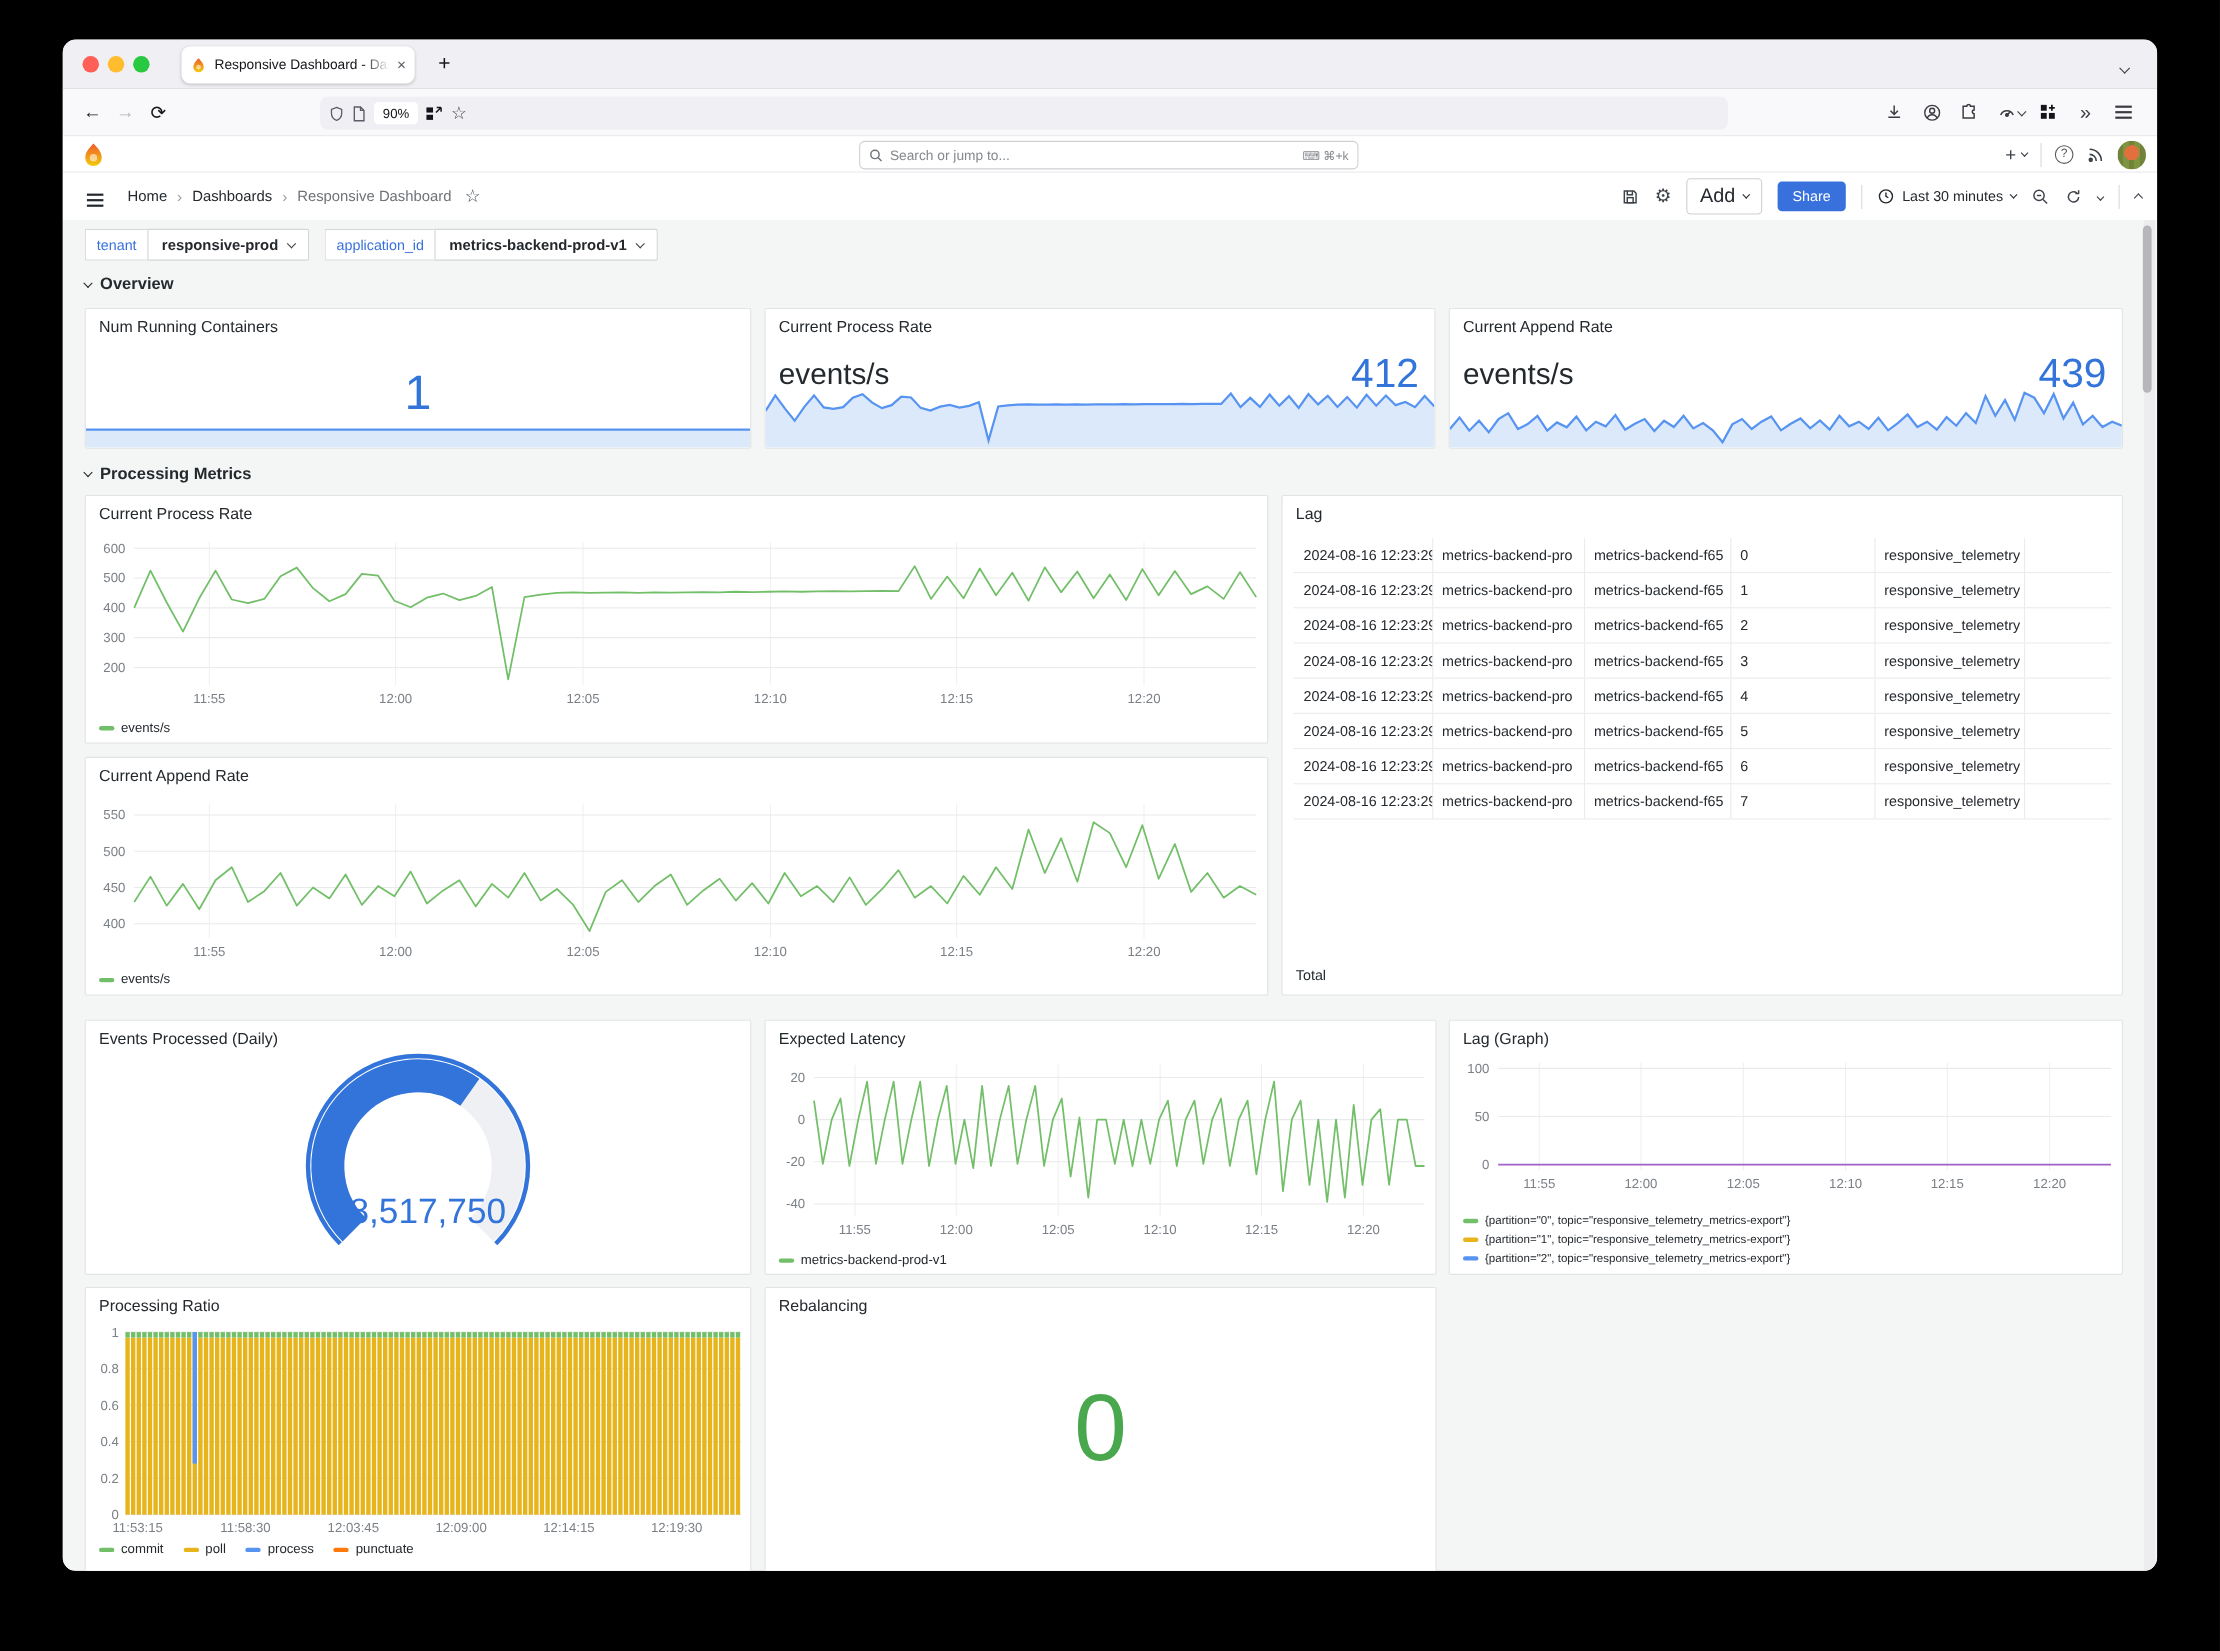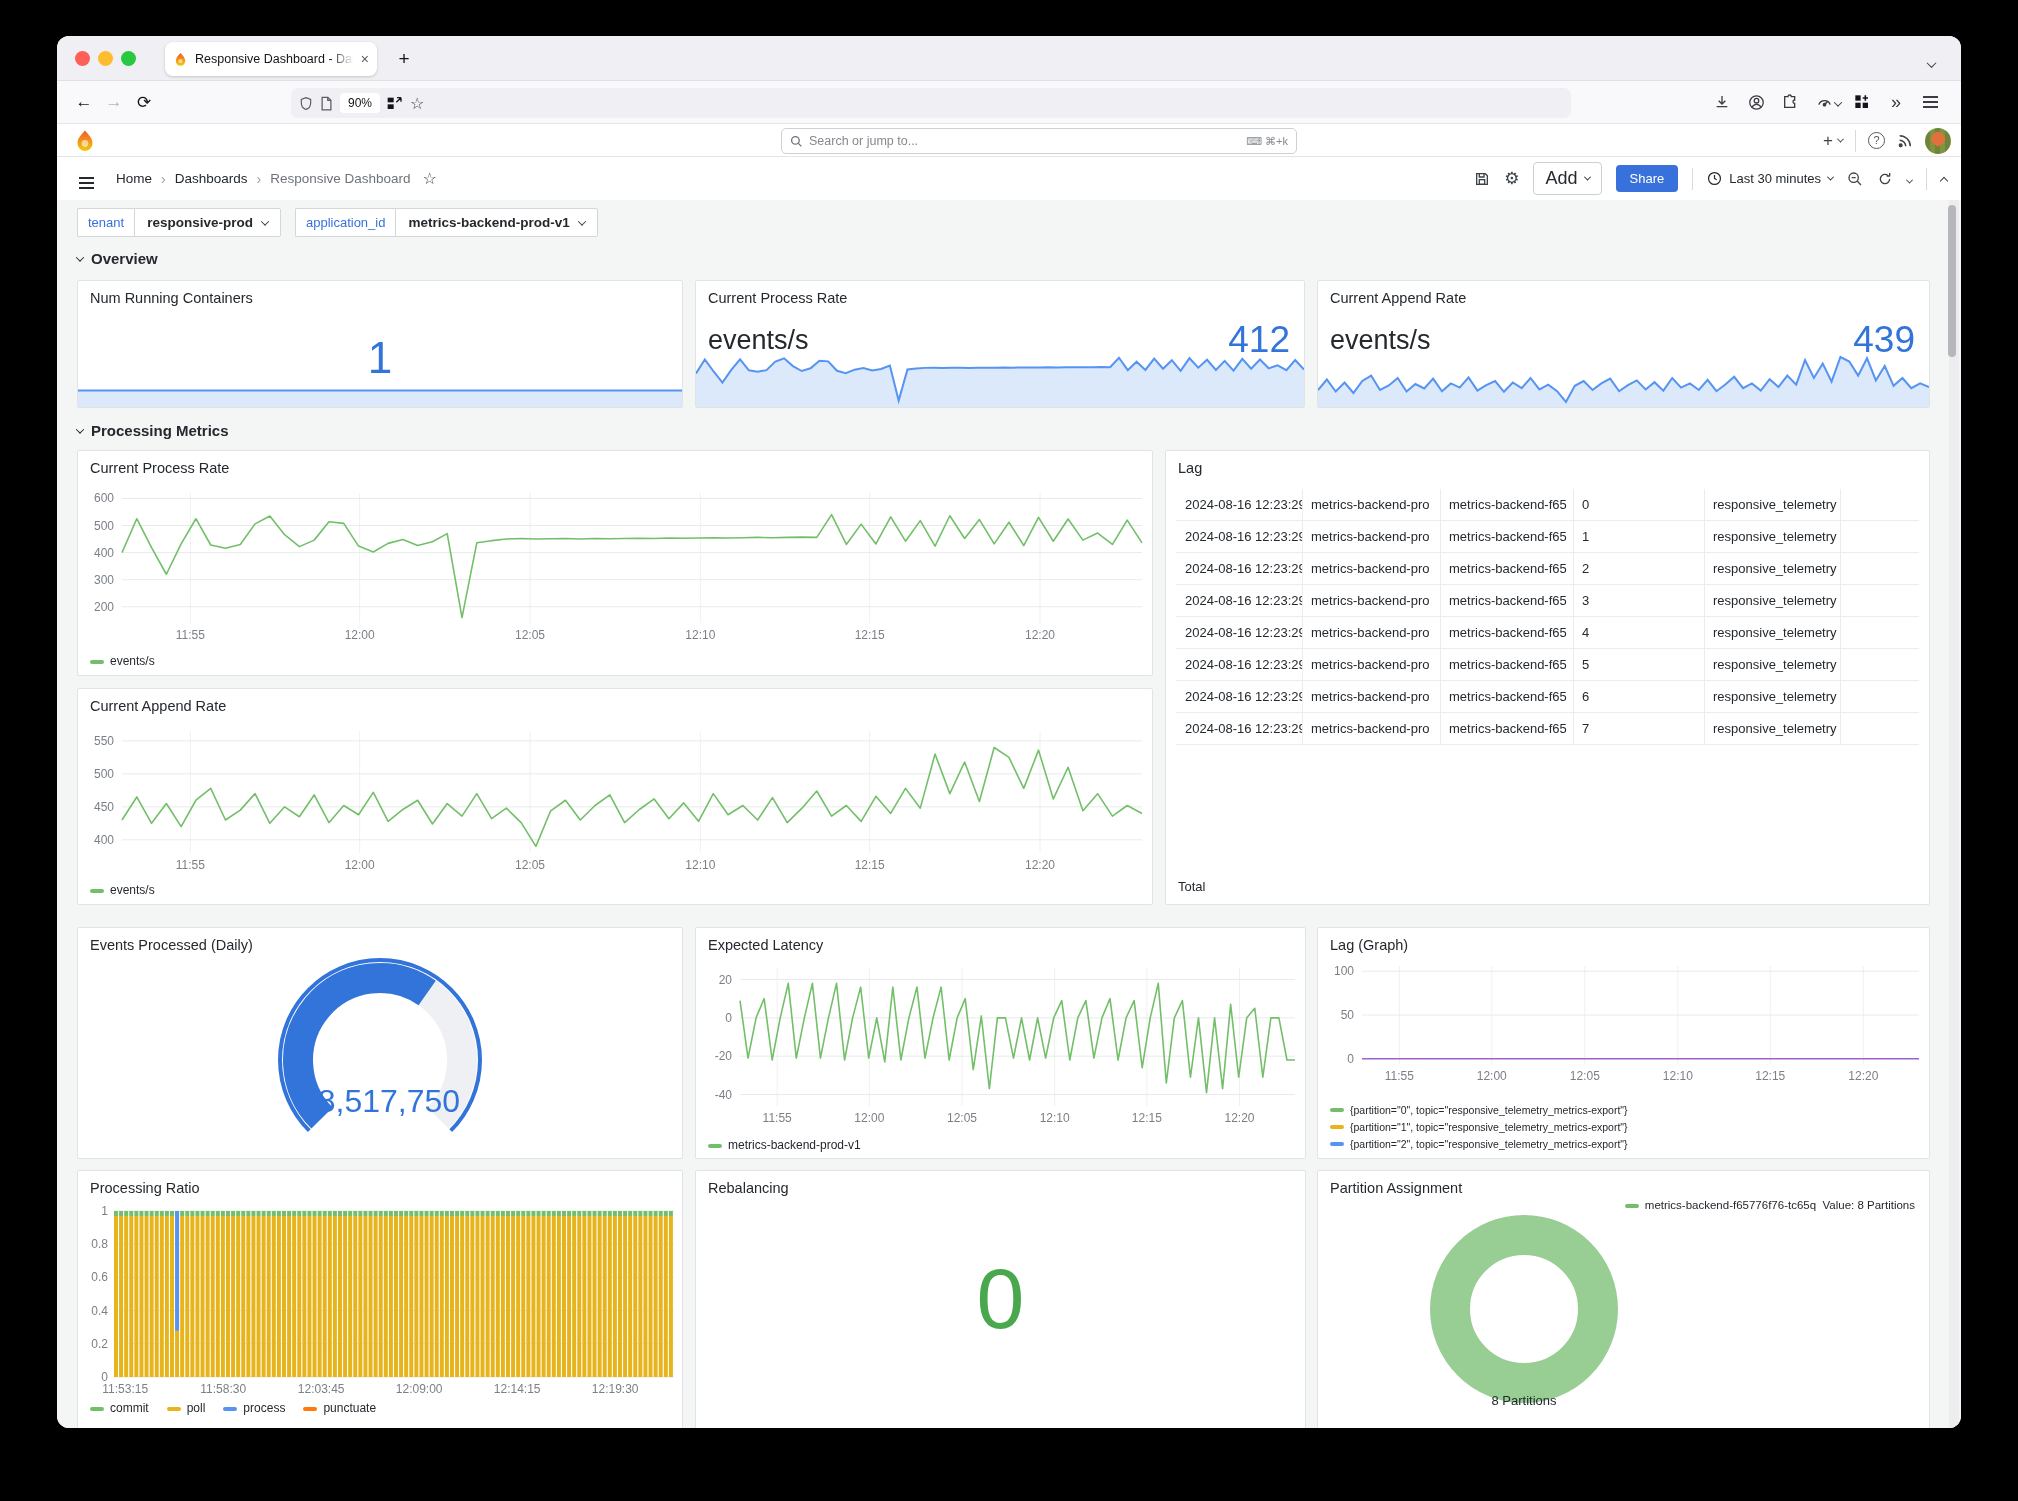--- a/index.html
+++ b/index.html
@@ -22,21 +22,21 @@
   .urltext { font-size:14px; color:#15141a; white-space:nowrap; overflow:hidden; flex:1; }
   .urltext .rest { color:#5b5b66; }
   .zoombadge { background:#fff; border-radius:4px; font-size:12px; color:#15141a; padding:3px 8px;text-align:right; }
   .ticon { width:34px; display:flex; justify-content:center; align-items:center; color:#3b3b42; }
   .chev { display:inline-block; width:7px; height:7px; border-right:1.6px solid currentColor; border-bottom:1.6px solid currentColor; transform:rotate(45deg) translate(-1px,-1px); }
   .chev-up { transform:rotate(-135deg); }
   .burger { display:inline-block; width:15px; height:2px; background:currentColor; box-shadow:0 5px 0 currentColor,0 10px 0 currentColor; margin-bottom:10px; }
 
   
   .gnav { position:absolute; left:0; top:88px; width:100%; height:33px; background:#ffffff; border-bottom:1px solid #e4e4e8; }
-  .searchbox { position:absolute; left:724px; top:4px; width:516px; height:26px; background:#fff; border:1px solid #cfd0d4; border-radius:5px; display:flex; align-items:center; padding:0 8px; gap:6px; }
+  .searchbox { position:absolute; left:724px; top:4px; width:454px; height:26px; background:#fff; border:1px solid #cfd0d4; border-radius:5px; display:flex; align-items:center; padding:0 8px; gap:6px; }
   .searchbox input { border:none; outline:none; background:transparent; flex:1; font-size:12.5px; color:#24292e; font-family:"Liberation Sans",sans-serif; }
   .searchbox input::placeholder { color:#85898d; }
   .kbdhint { font-size:11px; color:#85898d; white-space:nowrap; }
   .gnav-right { position:absolute; right:10px; top:0; height:33px; display:flex; align-items:center; gap:12px; color:#3d434a; }
   .qicon { width:17px; height:17px; border:1.4px solid #55595e; border-radius:50%; font-size:11px; text-align:center; line-height:15px; color:#55595e; }
   .avatar { width:26px; height:26px; border-radius:50%; background:
      radial-gradient(circle at 50% 42%, #e2703d 0 34%, transparent 35%),
      repeating-linear-gradient(90deg,#708339 0 5px,#7d9440 5px 10px); }
 
   
@@ -771,28 +771,18 @@
           <span><span class="lswatch" style="background:#5794f2"></span>process</span>
           <span><span class="lswatch" style="background:#ff780a"></span>punctuate</span>
         </div>
     </div>
 
     <div class="panel" style="left:638px;top:970px;width:611px;height:280px">
       <div class="ptitle">Rebalancing</div>
       <div class="centerstat" style="top:78px;font-size:86px;font-weight:500;color:#49a84d">0</div>
     </div>
 
-    <div class="panel" style="left:1260px;top:970px;width:613px;height:280px">
-      <div class="ptitle">Partition Assignment</div>
-      <div style="position:absolute;right:14px;top:28px;font-size:11.5px;color:#24292e">
-        <span class="lswatch" style="background:#73bf69"></span><span>metrics-backend-f65776f76-tc65q</span>&nbsp;&nbsp;<span>Value: 8 Partitions</span>
-      </div>
-      <svg style="position:absolute;left:106px;top:38px" width="200" height="200" viewBox="0 0 200 200">
-          <circle cx="100" cy="100" r="74" fill="none" stroke="#98ce94" stroke-width="40"></circle>
-        </svg>
-      <div style="position:absolute;left:106px;top:222px;width:200px;text-align:center;font-size:13px;color:#24292e">8 Partitions</div>
-    </div>
 
     <div class="scrollbar-track">
         <div class="scrollbar-thumb"></div>
       </div>
   </div>
 </div>
 
 </body></html>

